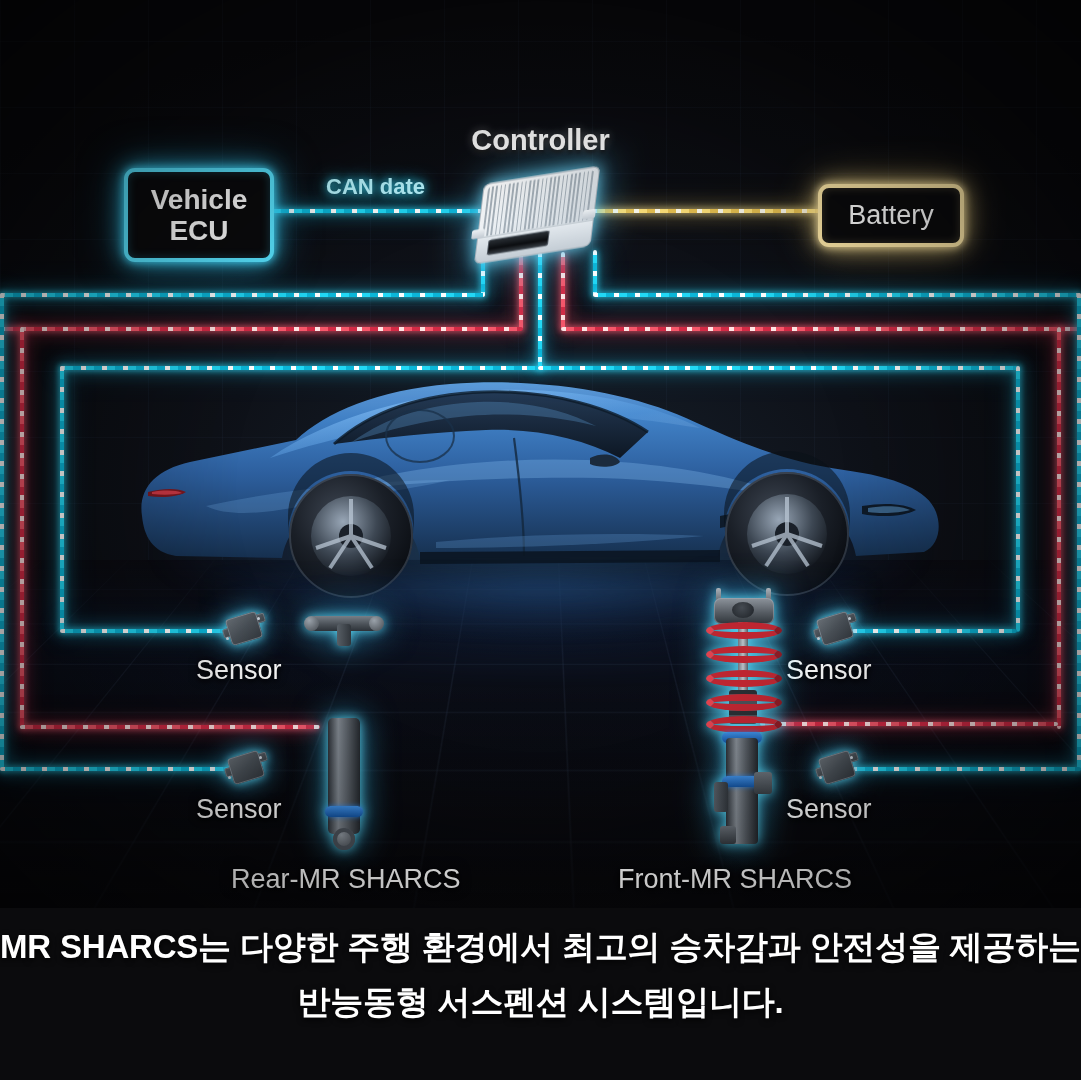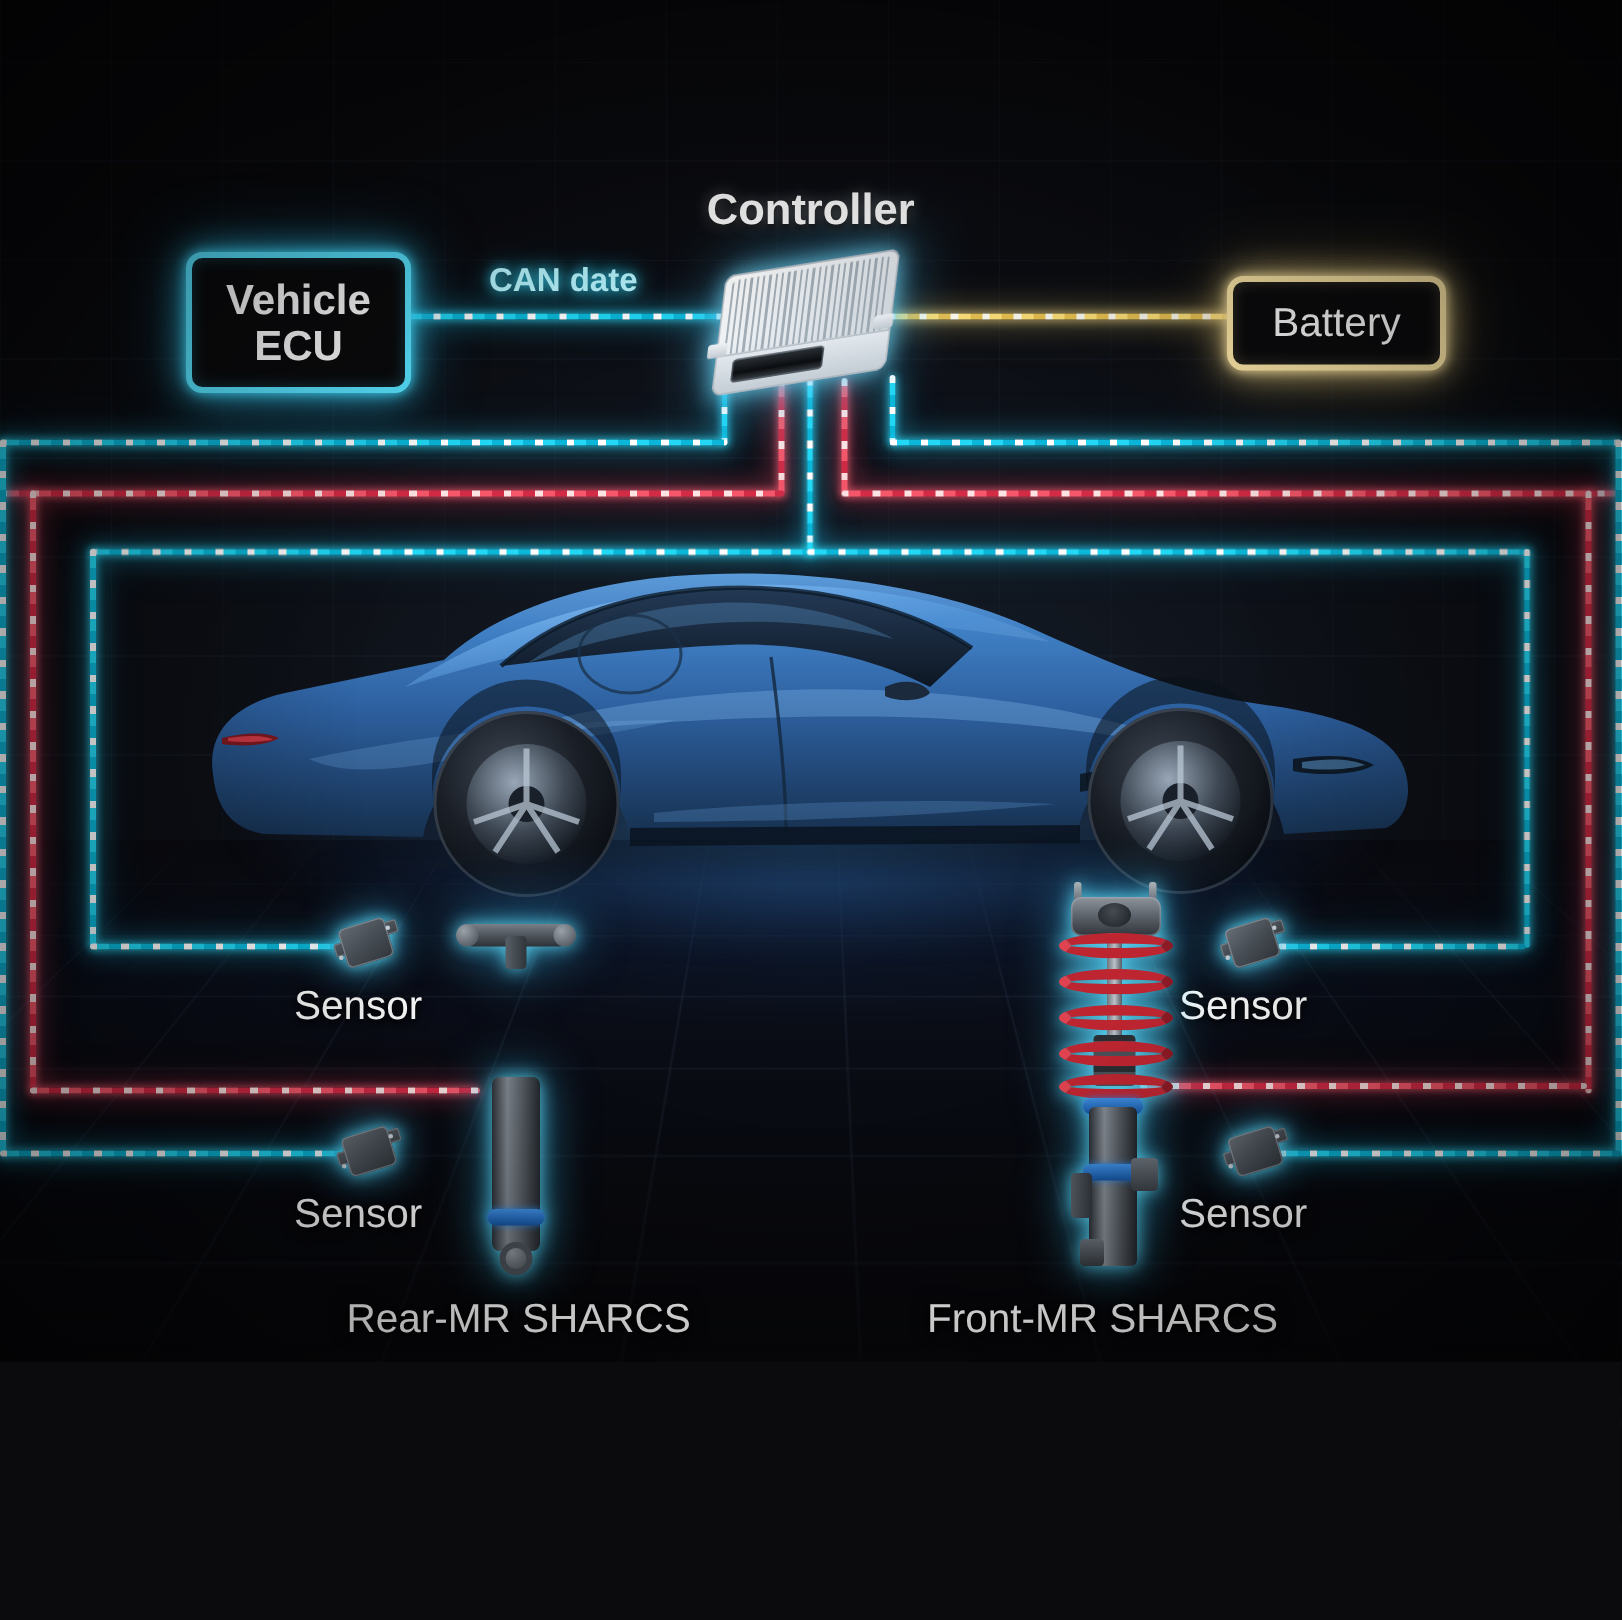--- a/index.html
+++ b/index.html
@@ -388,14 +388,16 @@
     <div class="ring" style="top:190px;"></div>
     <div class="bracket"></div>
     <div class="knuckle"></div>
     <div class="foot"></div>
   </div>
   <div class="wtxt lbl" style="left:618px;top:864px;">Front-MR SHARCS</div>
 
   <div class="vignette"></div>
   <div class="caption-band"></div>
 
+  <div class="caption" style="top:925px;">MR SHARCS는 다양한 주행 환경에서 최고의 승차감과 안전성을 제공하는</div>
+  <div class="caption" style="top:980px;">반능동형 서스펜션 시스템입니다.</div>
 
 </div>
 
 </body></html>

